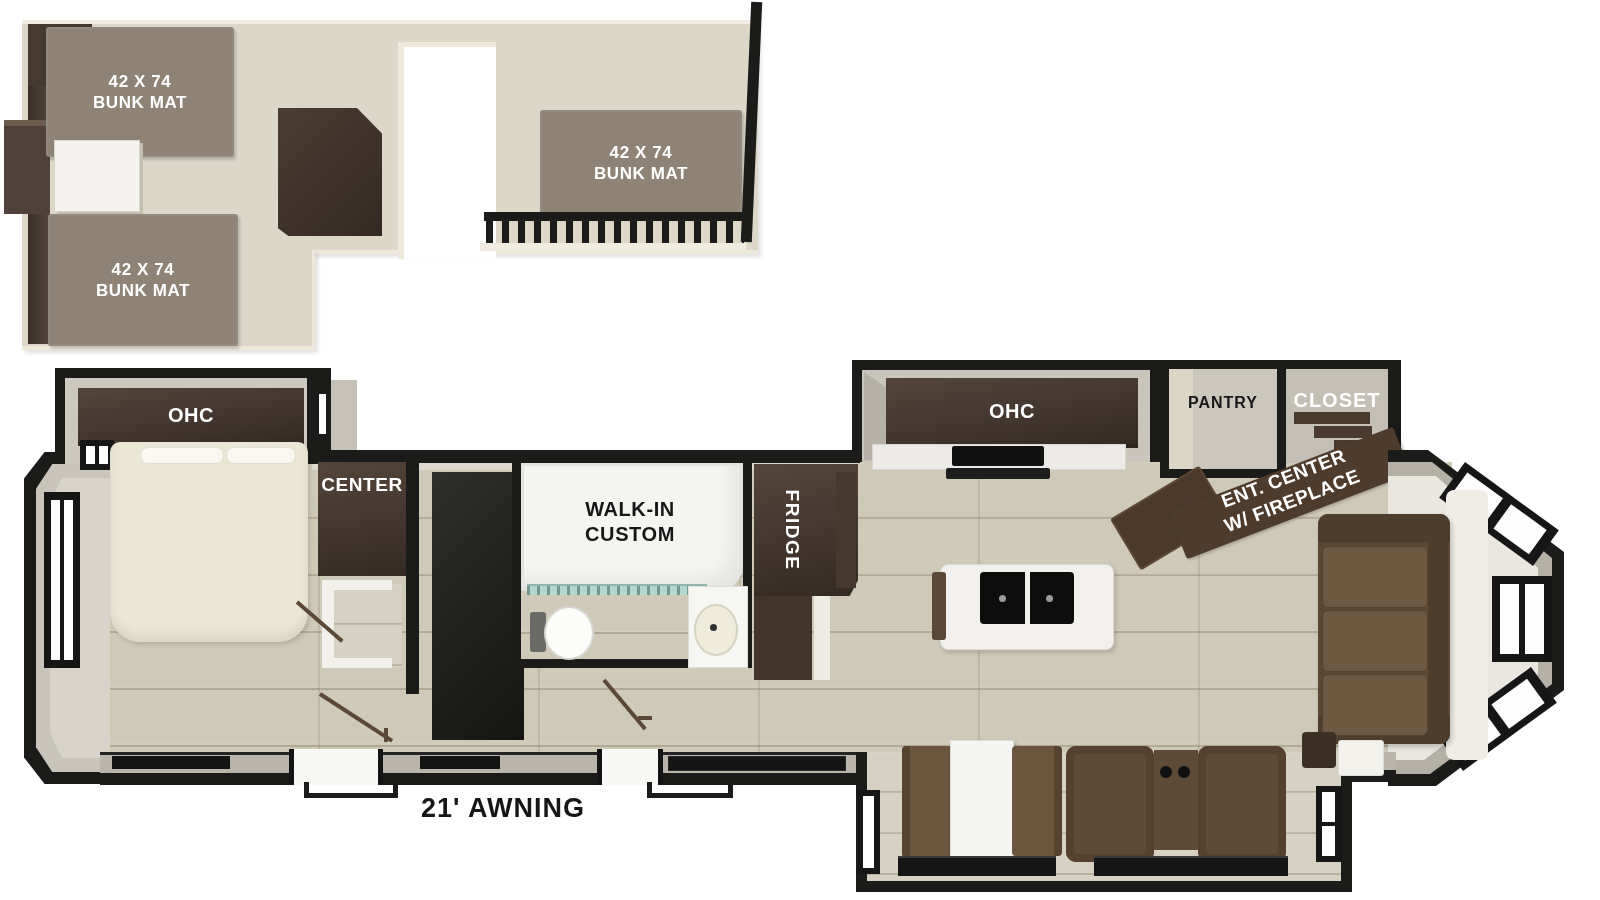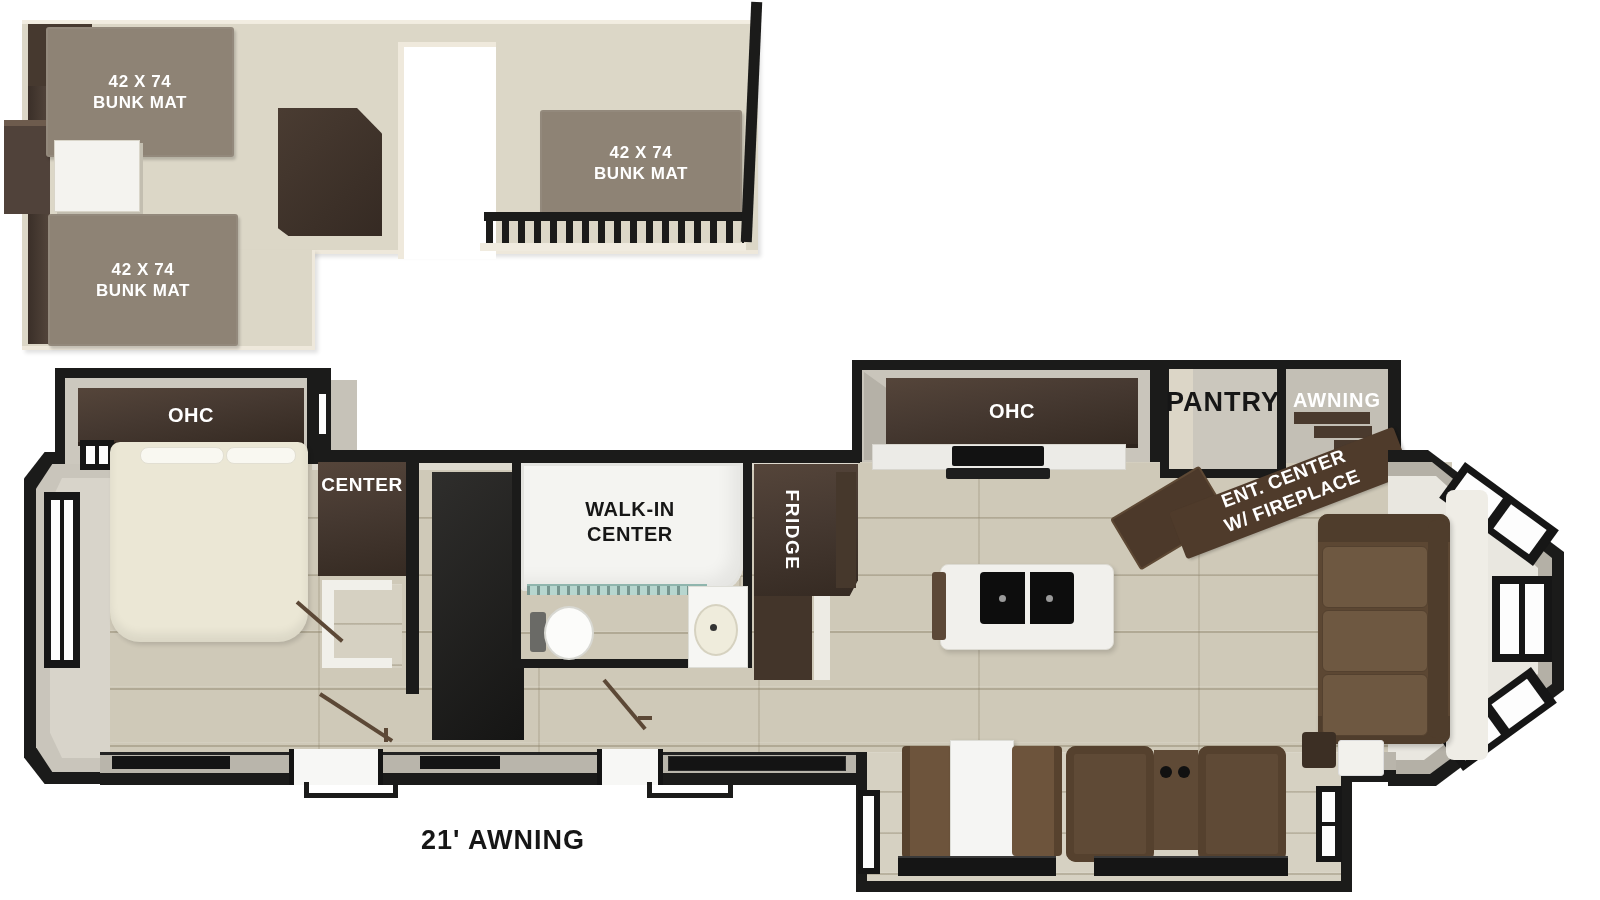--- a/index.html
+++ b/index.html
@@ -99,21 +99,21 @@
   <div class="swing" style="left:297px;top:600px;width:60px;transform:rotate(41deg);"></div>
   <div class="swing" style="left:320px;top:692px;width:86px;transform:rotate(33deg);"></div>
   <div class="abs" style="left:384px;top:728px;width:4px;height:14px;background:#5c4836;"></div>
 
   <div class="abs" style="left:432px;top:472px;width:92px;height:268px;background:linear-gradient(135deg,#2f2e2c,#151514);"></div>
 
   <div class="abs wood" style="left:512px;top:454px;width:240px;height:214px;border:9px solid #1b1b1a;box-sizing:border-box;"></div>
   <div class="abs" style="left:521px;top:463px;width:222px;height:128px;background:#f4f4f1;border-radius:0 0 26px 4px;box-shadow:inset 0 0 0 3px #e3e3df, inset -12px -12px 16px rgba(0,0,0,.06);"></div>
   <div class="abs" style="left:527px;top:584px;width:180px;height:9px;background:#b7d6cf;border-top:2px solid #8fb5ad;background-image:repeating-linear-gradient(90deg,rgba(40,70,65,.45) 0 3px,transparent 3px 10px);"></div>
   <div class="lbl dark" style="left:530px;top:492px;width:200px;height:60px;font-size:20px;">WALK-IN
-CENTER</div>
+CUSTOM</div>
   <div class="abs" style="left:530px;top:612px;width:16px;height:40px;background:#6a6a66;border-radius:3px;"></div>
   <div class="abs" style="left:544px;top:606px;width:46px;height:50px;background:#fcfcfa;border:2px solid #d8d8d2;border-radius:50%;"></div>
   <div class="abs" style="left:688px;top:586px;width:58px;height:80px;background:#f6f6f3;border:1px solid #ddddd6;"></div>
   <div class="abs" style="left:694px;top:604px;width:40px;height:48px;background:#efecdc;border:2px solid #d6d2c0;border-radius:50%;"></div>
   <div class="abs" style="left:710px;top:624px;width:7px;height:7px;background:#333;border-radius:50%;"></div>
   <div class="swing" style="left:604px;top:678px;width:64px;transform:rotate(50deg);"></div>
   <div class="abs" style="left:638px;top:716px;width:14px;height:4px;background:#5c4836;"></div>
 
   <div class="abs darkwood" style="left:754px;top:464px;width:104px;height:132px;clip-path:polygon(0 0,100% 0,100% 88%,92% 100%,0 100%);"></div>
   <div class="lbl" style="left:737px;top:510px;width:110px;height:40px;font-size:19px;letter-spacing:1.5px;transform:rotate(90deg);">FRIDGE</div>
@@ -124,29 +124,29 @@
   <div class="abs" style="left:852px;top:360px;width:308px;height:102px;border:10px solid #1b1b1a;border-bottom:none;background:#c9c5bb;box-sizing:border-box;"></div>
   <div class="abs" style="left:864px;top:372px;width:22px;height:88px;background:#b5b1a7;clip-path:polygon(0 0,100% 18%,100% 100%,0 100%);"></div>
   <div class="abs darkwood" style="left:886px;top:378px;width:252px;height:66px;border-bottom:4px solid #2e241d;"></div>
   <div class="lbl" style="left:886px;top:378px;width:252px;height:66px;font-size:20px;">OHC</div>
   <div class="abs" style="left:872px;top:444px;width:252px;height:24px;background:#ecebe7;border:1px solid #d8d6cf;"></div>
   <div class="abs" style="left:952px;top:446px;width:92px;height:20px;background:#121212;border-radius:2px;"></div>
   <div class="abs" style="left:946px;top:468px;width:104px;height:11px;background:#1e1e1e;border-radius:2px;"></div>
 
   <div class="abs" style="left:1160px;top:360px;width:126px;height:118px;border:9px solid #1b1b1a;background:#cbc7bd;box-sizing:border-box;"></div>
   <div class="abs" style="left:1169px;top:369px;width:24px;height:100px;background:#dcd6c7;"></div>
-  <div class="lbl dark" style="left:1160px;top:386px;width:126px;height:34px;font-size:27px;letter-spacing:1px;">PANTRY</div>
+  <div class="lbl dark" style="left:1160px;top:386px;width:126px;height:34px;font-size:16px;letter-spacing:1px;">PANTRY</div>
 
   <div class="abs" style="left:1286px;top:360px;width:102px;height:10px;background:#1b1b1a;"></div>
   <div class="abs" style="left:1286px;top:369px;width:104px;height:94px;background:#c3bfb5;"></div>
   <div class="abs" style="left:1388px;top:360px;width:13px;height:104px;background:#1b1b1a;"></div>
   <div class="abs" style="left:1294px;top:412px;width:76px;height:12px;background:#4a3a2e;"></div>
   <div class="abs" style="left:1314px;top:426px;width:58px;height:12px;background:#4a3a2e;"></div>
   <div class="abs" style="left:1334px;top:440px;width:42px;height:12px;background:#4a3a2e;"></div>
-  <div class="lbl" style="left:1284px;top:384px;width:106px;height:32px;font-size:20px;letter-spacing:1px;">AWNING</div>
+  <div class="lbl" style="left:1284px;top:384px;width:106px;height:32px;font-size:20px;letter-spacing:1px;">CLOSET</div>
 
   <div class="abs" style="left:1118px;top:488px;width:100px;height:56px;background:#4c392a;border:2px solid #5d4834;border-radius:3px;transform:rotate(-31deg);"></div>
   <div class="abs" style="left:1170px;top:468px;width:240px;height:50px;background:#4f3b2b;border-radius:3px;transform:rotate(-21deg);box-shadow:2px 2px 3px rgba(0,0,0,.2);"></div>
   <div class="lbl" style="left:1158px;top:448px;width:260px;height:84px;font-size:19px;transform:rotate(-21deg);">ENT. CENTER
 W/ FIREPLACE</div>
 
   <div class="abs" style="left:940px;top:564px;width:172px;height:84px;background:#f1f0ec;border:1px solid #dcdad2;border-radius:8px;box-shadow:2px 3px 5px rgba(0,0,0,.15);"></div>
   <div class="abs" style="left:932px;top:572px;width:14px;height:68px;background:#5c4837;border-radius:3px;"></div>
   <div class="abs" style="left:980px;top:572px;width:94px;height:52px;background:#0d0d0d;border-radius:4px;">
     <div class="abs" style="left:45px;top:0;width:5px;height:52px;background:#f1f0ec;"></div>
@@ -204,15 +204,15 @@
     <div class="pane" style="left:5px;top:6px;width:11px;height:72px;"></div>
   </div>
   <div class="win" style="left:1316px;top:786px;width:26px;height:76px;">
     <div class="pane" style="left:6px;top:6px;width:13px;height:30px;"></div>
     <div class="pane" style="left:6px;top:40px;width:13px;height:30px;"></div>
   </div>
 
   <div class="abs" style="left:1302px;top:732px;width:34px;height:36px;background:#3c2f24;border-radius:4px;"></div>
   <div class="abs" style="left:1338px;top:740px;width:44px;height:34px;background:#f2f1ec;border:1px solid #ddd;border-radius:3px;"></div>
 
-  <div class="lbl dark" style="left:398px;top:790px;width:210px;height:38px;font-size:27px;letter-spacing:1px;margin-top:32px;">21' AWNING</div>
+  <div class="lbl dark" style="left:398px;top:790px;width:210px;height:38px;font-size:27px;letter-spacing:1px;">21' AWNING</div>
 
 </div>
 
 </body></html>

